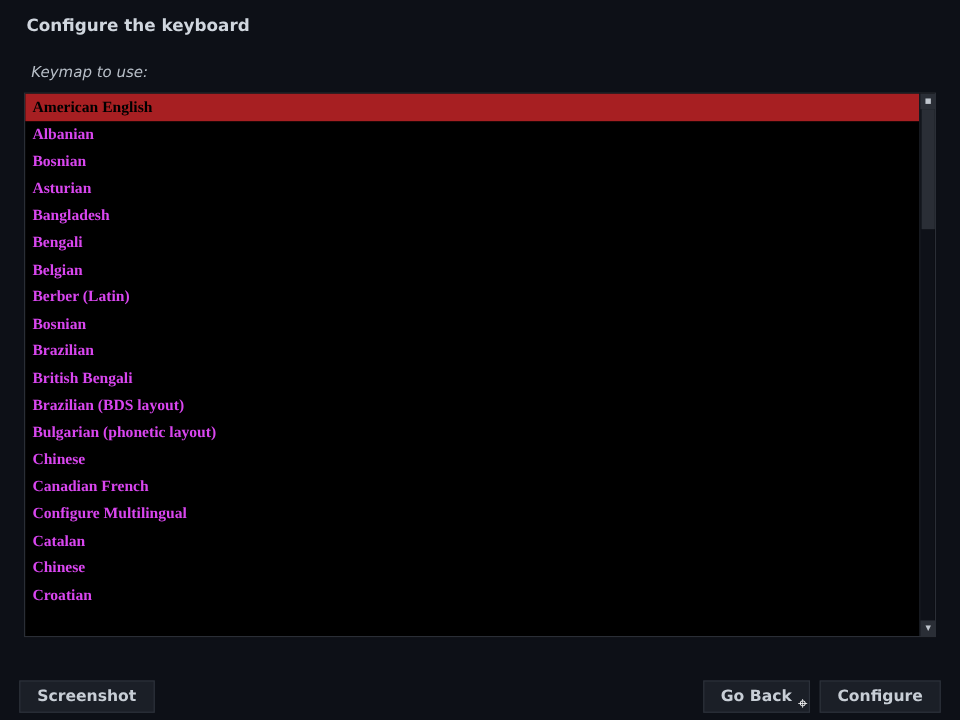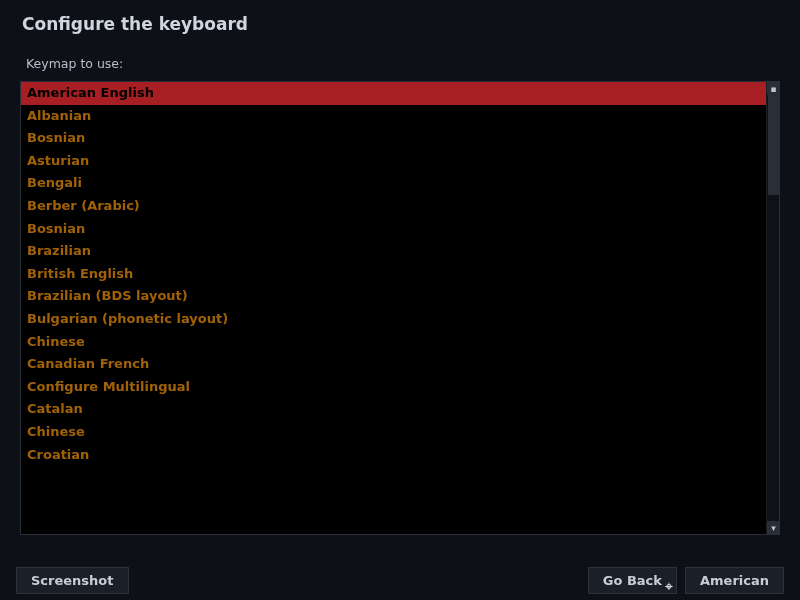--- a/index.html
+++ b/index.html
@@ -6,46 +6,48 @@
     body {
       width: 800px;
       height: 600px;
       background: #0d1017;
       font-family: "DejaVu Sans", "Liberation Sans", Arial, sans-serif;
       color: #c8ced6;
       overflow: hidden;
       position: relative;
     }
     .page-title {
-      font-size: 17px;
+      font-size: 14px;
       font-weight: bold;
       color: #d0d6de;
       padding: 14px 22px 8px 22px;
     }
     .field-label {
       font-size: 12.5px;
+      font-style: italic;
       color: #b8bfc8;
       padding: 14px 0 6px 26px;
     }
     .list-frame {
       position: relative;
       margin: 4px 20px 0 20px;
       height: 454px;
       border: 1px solid #2a2e36;
       background: #000;
       display: flex;
     }
     .list-inner {
       flex: 1;
       overflow: hidden;
+      font-family: Liberation Serif, serif;
     }
     .list-item {
       font-size: 13px;
       font-weight: bold;
-      color: #a16207;
+      color: #d946ef;
       padding: 3px 6px 4px 6px;
       line-height: 1.2;
       cursor: pointer;
     }
     .list-item.selected {
       background: #a71f22;
       color: #000;
     }
     .scrollbar {
       width: 13px;
@@ -112,40 +114,42 @@
 <div class="page-title">Configure the keyboard</div>
 
 <div class="field-label">Keymap to use:</div>
 
 <div class="list-frame">
   <div class="list-inner" id="listInner">
       <div class="list-item selected">American English</div>
       <div class="list-item">Albanian</div>
       <div class="list-item">Bosnian</div>
       <div class="list-item">Asturian</div>
+      <div class="list-item">Bangladesh</div>
       <div class="list-item">Bengali</div>
-      <div class="list-item">Berber (Arabic)</div>
+      <div class="list-item">Belgian</div>
+      <div class="list-item">Berber (Latin)</div>
       <div class="list-item">Bosnian</div>
       <div class="list-item">Brazilian</div>
-      <div class="list-item">British English</div>
+      <div class="list-item">British Bengali</div>
       <div class="list-item">Brazilian (BDS layout)</div>
       <div class="list-item">Bulgarian (phonetic layout)</div>
       <div class="list-item">Chinese</div>
       <div class="list-item">Canadian French</div>
       <div class="list-item">Configure Multilingual</div>
       <div class="list-item">Catalan</div>
       <div class="list-item">Chinese</div>
       <div class="list-item">Croatian</div>
     </div>
   <div class="scrollbar">
     <div class="scroll-btn up">▪</div>
     <div class="scroll-thumb"></div>
     <div class="scroll-btn down">▾</div>
   </div>
 </div>
 
 <div class="footer">
   <div class="btn">Screenshot</div>
   <div class="btn">Go Back</div>
-  <div class="btn">American</div>
+  <div class="btn">Configure</div>
 </div>
 
 <div class="cursor">⌖</div>
 
 </body></html>

